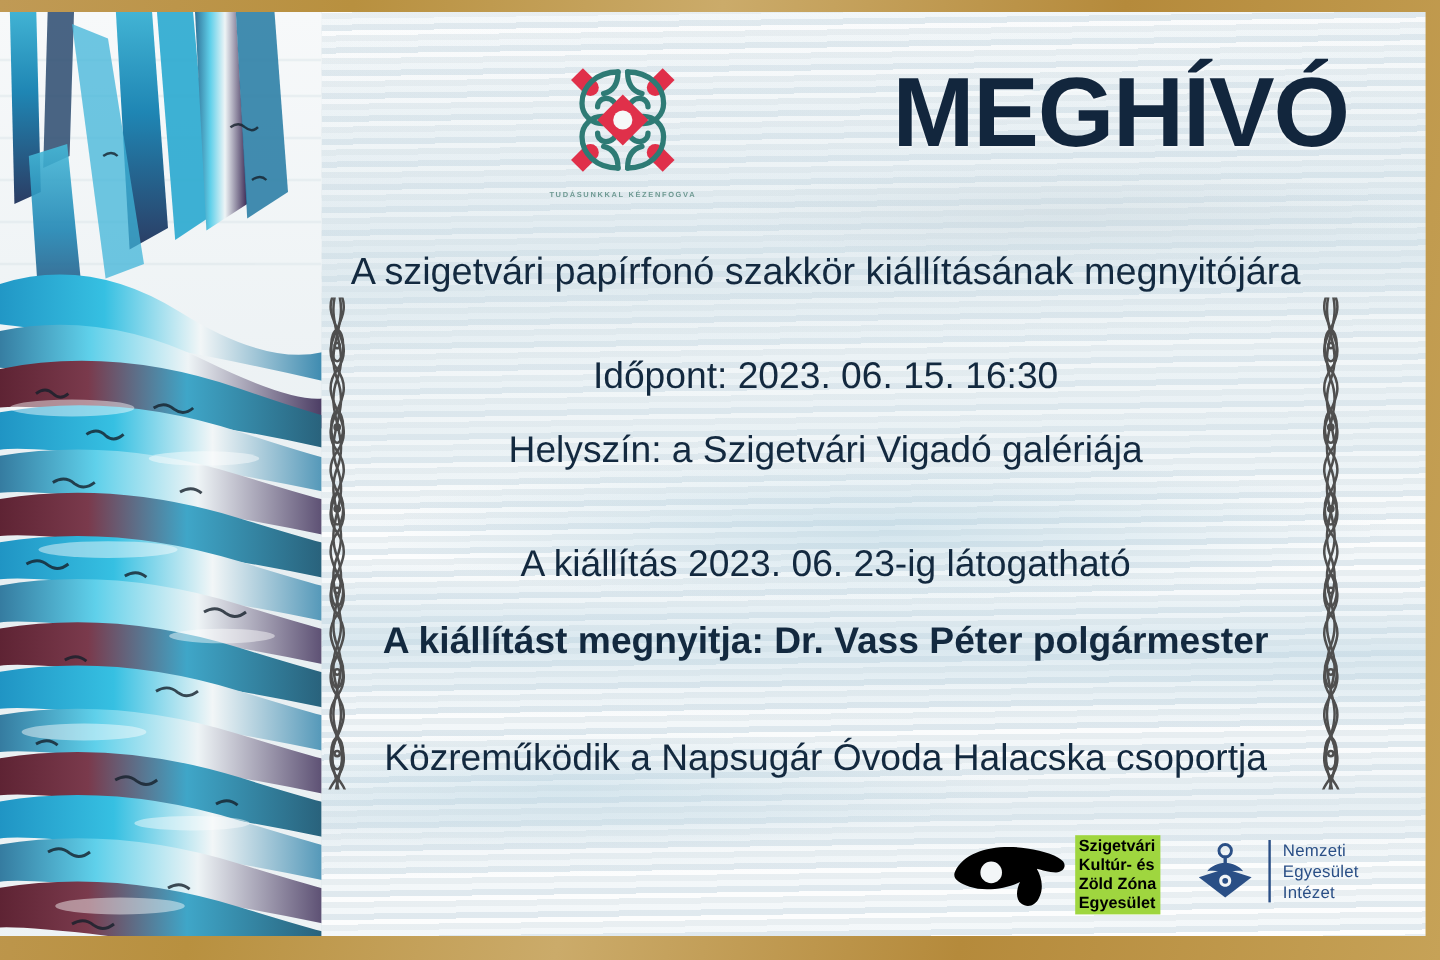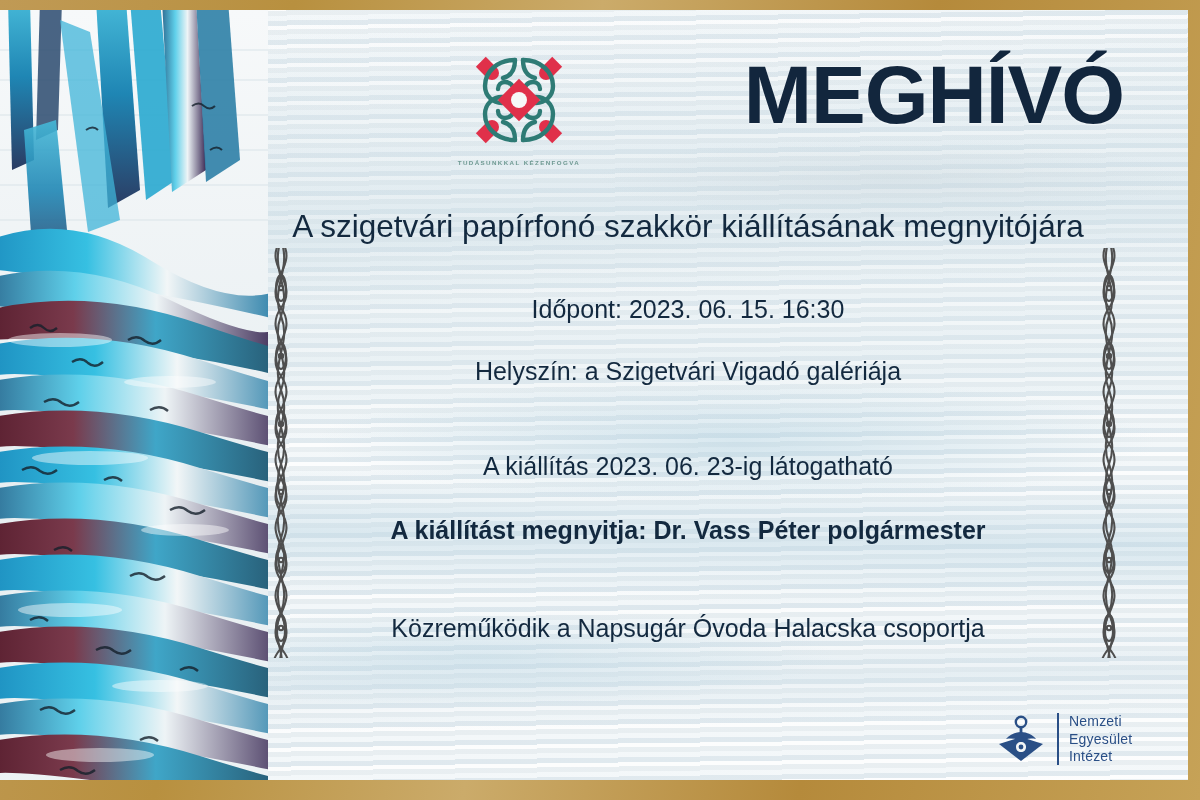--- a/index.html
+++ b/index.html
@@ -77,40 +77,40 @@
   #title{
     position:absolute;right:64px;top:44px;
     font-size:82px;font-weight:700;color:#12263d;
     letter-spacing:-1px;line-height:1;
     text-shadow:0 1px 2px rgba(255,255,255,.6);
   }
 
   
   .line{
     position:absolute;left:268px;width:840px;text-align:center;
-    color:#13293f;font-size:25px;line-height:1.18;white-space:nowrap;
+    color:#13293f;font-size:31px;line-height:1.18;white-space:nowrap;
   }
   #l1{top:198px;font-size:31.5px;}
   #l2{top:285px;}
   #l3{top:347px;}
   #l4{top:442px;}
   #l5{top:506px;font-weight:bold;}
   #l6{top:604px;}
 
   
   #logos{position:absolute;left:790px;top:686px;width:330px;height:80px;}
 
   #kzz{position:absolute;left:0;top:0;display:flex;align-items:center;gap:6px;}
   #kzz-eye{width:100px;height:58px;display:block;}
   #kzz-text{
     background:#9fd63f;color:#000;font-size:13.5px;font-weight:700;
     line-height:1.18;padding:1px 3px;white-space:nowrap;
   }
 
-  #nmi{position:absolute;left:205px;top:4px;display:flex;align-items:center;gap:10px;margin-top:13px;}
+  #nmi{position:absolute;left:205px;top:4px;display:flex;align-items:center;gap:10px;}
   #nmi-mark{width:52px;height:52px;display:block;}
   #nmi-rule{width:2px;height:52px;background:#2a4f86;}
   #nmi-text{
     color:#2a4f86;font-size:14px;line-height:1.25;font-weight:400;
     letter-spacing:.2px;white-space:nowrap;
   }
 </style>
 </head>
 <body>
 
@@ -322,20 +322,34 @@
 
     <div class="line" id="l1">A szigetvári papírfonó szakkör kiállításának megnyitójára</div>
     <div class="line" id="l2">Időpont: 2023. 06. 15. 16:30</div>
     <div class="line" id="l3">Helyszín: a Szigetvári Vigadó galériája</div>
     <div class="line" id="l4">A kiállítás 2023. 06. 23-ig látogatható</div>
     <div class="line" id="l5">A kiállítást megnyitja: Dr. Vass Péter polgármester</div>
     <div class="line" id="l6">Közreműködik a Napsugár Óvoda Halacska csoportja</div>
 
     <div id="logos">
 
+      <div id="kzz">
+        <svg id="kzz-eye" viewBox="0 0 100 58">
+          <path d="M6 26 C14 9 40 3 66 7 C80 9 92 13 96 18 C99 22 96 27 90 27 C84 27 78 25 74 24
+                   C78 31 80 40 76 48 C73 55 66 57 61 53 C56 49 57 41 60 35
+                   C48 41 30 43 18 39 C9 36 3 32 6 26 Z" fill="#000"></path>
+          <circle cx="36" cy="27" r="9" fill="#f3f6f7"></circle>
+        </svg>
+        <div id="kzz-text">
+          <div>Szigetvári</div>
+          <div>Kultúr- és</div>
+          <div>Zöld Zóna</div>
+          <div>Egyesület</div>
+        </div>
+      </div>
 
       <div id="nmi">
         <svg id="nmi-mark" viewBox="0 0 52 52">
           <g fill="#2a4f86">
             <circle cx="26" cy="9" r="5.2" fill="none" stroke="#2a4f86" stroke-width="2.4"></circle>
             <rect x="24.6" y="13" width="2.8" height="7"></rect>
             <path d="M26 19 C20 19 14 22 11 26 C17 25 22 26 26 28 C30 26 35 25 41 26 C38 22 32 19 26 19 Z"></path>
             <path d="M4 31 L26 24 L48 31 L26 48 Z"></path>
             <path d="M26 29 C23 29 21 31 21 34 C21 37 23 39 26 39 C29 39 31 37 31 34 C31 31 29 29 26 29 Z" fill="#f2f5f6"></path>
             <circle cx="26" cy="34" r="2.4" fill="#2a4f86"></circle>

